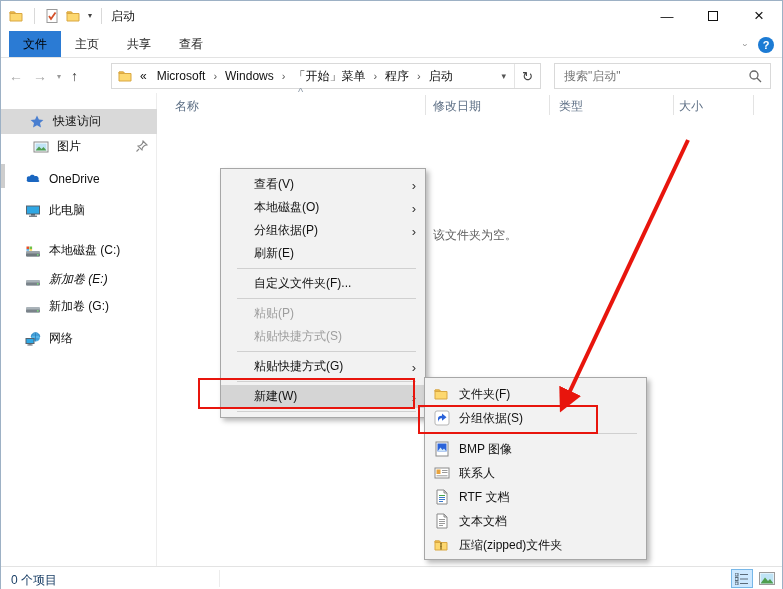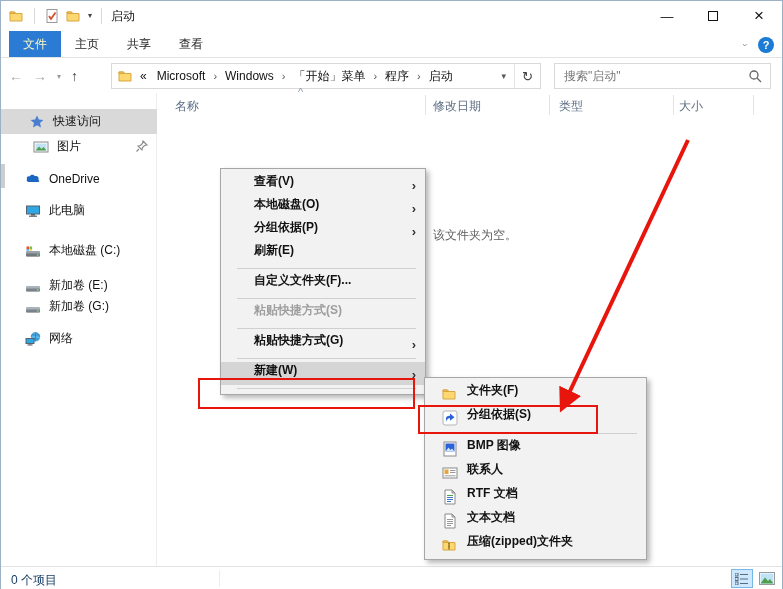--- a/index.html
+++ b/index.html
@@ -13,21 +13,21 @@
   .qat-sep { width:1px; height:16px; background:#d9d9d9; margin:0 3px; }
   .qat-caret { font-size:8px; color:#444; line-height:1; }
   .win-title { font-size:12px; color:#111; margin-left:6px; }
   .win-controls { position:absolute; right:0; top:0; height:30px; display:flex; }
   .win-btn { width:46px; height:30px; display:flex; align-items:center; justify-content:center; color:#111; font-size:13px; cursor:default; }
   .maxbox { width:10px; height:10px; border:1px solid #111; display:inline-block; }
 
   
   .tabbar { position:absolute; left:0; top:30px; width:100%; height:27px; background:#fff; border-bottom:1px solid #e3e3e3; display:flex; align-items:stretch; }
   .tab { padding:0 14px; display:flex; align-items:center; font-size:12px; color:#222; }
-  .tab.active { background:#2b7bd4; color:#fef9c3; margin-left:8px; }
+  .tab.active { background:#2b7bd4; color:#000000; margin-left:8px; }
   .tabbar-right { position:absolute; right:8px; top:0; height:27px; display:flex; align-items:center; gap:12px; }
   .ribbon-chevron { color:#777; font-size:9px; transform:rotate(90deg); display:inline-block; }
   .help-btn { width:16px; height:16px; border-radius:50%; background:#1c7bd4; color:#fff; font-size:11px; font-weight:bold; display:flex; align-items:center; justify-content:center; }
 
   
   .toolbar { position:absolute; left:0; top:57px; width:100%; height:35px; background:#fff; }
   .nav-btns { position:absolute; left:8px; top:6px; display:flex; align-items:center; gap:10px; height:24px; }
   .nav-arrow { font-size:14px; color:#a7a7a7; }
   .nav-arrow.up { color:#3b3b3b; }
   .nav-caret { font-size:8px; color:#9a9a9a; }
@@ -61,22 +61,22 @@
   .statusbar { position:absolute; left:0; top:565px; width:100%; height:24px; background:#fff; border-top:1px solid #e3e3e3; }
   .status-count { position:absolute; left:10px; top:5px; color:#1a3f66; }
   .status-sep { position:absolute; left:218px; top:3px; width:1px; height:17px; background:#ececec; }
   .view-btns { position:absolute; right:4px; top:2px; display:flex; gap:3px; }
   .view-btn { width:22px; height:19px; display:flex; align-items:center; justify-content:center; }
   .view-btn.selected { background:#cde8ff; border:1px solid #77b7e8; }
 
   
   .menu { position:absolute; background:#f2f2f2; border:1px solid #a7a7a7; box-shadow:3px 3px 5px rgba(0,0,0,0.28); padding:4px 0 2px 0; }
   .ctx { left:219px; top:167px; width:206px; }
-  .sub { left:423px; top:376px; width:223px;padding-left:8px; }
-  .mi { height:23px; display:flex; align-items:flex-start; padding-left:33px; position:relative; color:#111;font-weight:bold; }
+  .sub { left:423px; top:376px; width:223px; }
+  .mi { height:23px; display:flex; align-items:center; padding-left:33px; position:relative; color:#111; }
   .sub .mi { height:24px; padding-left:34px; }
   .mi.hl { background:#d5d5d5; }
   .mi.disabled { color:#9e9e9e; }
   .mi .expand { position:absolute; right:9px; top:50%; transform:translateY(-50%); color:#333; font-size:13px; }
   .msep { height:7px; position:relative; }
   .msep::after { content:""; position:absolute; left:16px; right:9px; top:3px; height:1px; background:#d0d0d0; }
   .mi .micon { position:absolute; left:9px; top:50%; transform:translateY(-50%); width:16px; height:16px; }
 
   
   .red-rect { position:absolute; border:2px solid #e8150d; background:transparent; pointer-events:none; }
@@ -224,21 +224,21 @@
               <circle cx="12.8" cy="11.8" r="0.9" fill="#7be07b"></circle>
               <rect x="1.5" y="3.5" width="2.6" height="2.6" fill="#e64f2a"></rect>
               <rect x="4.5" y="3.5" width="2.6" height="2.6" fill="#6fc24a"></rect>
               <rect x="1.5" y="6.2" width="2.6" height="1.4" fill="#2f9fe8"></rect>
               <rect x="4.5" y="6.2" width="2.6" height="1.4" fill="#f3c530"></rect>
             </svg>
         </span>
         <span class="lbl">本地磁盘 (C:)</span>
       </div>
 
-      <div class="side-item" style="top:180px;">
+      <div class="side-item" style="top:174px;font-style:italic;">
         <span class="side-icon" style="margin-left:24px;">
           <svg class="icon16" viewBox="0 0 16 16">
               <rect x="1" y="8" width="14" height="5.5" rx="1" fill="#aab3b9"></rect>
               <rect x="1" y="10.5" width="14" height="3" rx="1" fill="#7a838a"></rect>
               <circle cx="12.8" cy="11.8" r="0.9" fill="#7be07b"></circle>
             </svg>
         </span>
         <span class="lbl">新加卷 (E:)</span>
       </div>
 
@@ -321,20 +321,23 @@
       </div>
     <div class="mi">
         <span>刷新(E)</span>
       </div>
     <div class="msep"></div>
     <div class="mi">
         <span>自定义文件夹(F)...</span>
       </div>
     <div class="msep"></div>
     <div class="mi disabled">
+        <span>粘贴(P)</span>
+      </div>
+    <div class="mi disabled">
         <span>粘贴快捷方式(S)</span>
       </div>
     <div class="msep"></div>
     <div class="mi">
         <span>粘贴快捷方式(G)</span>
         <span class="expand">›</span>
       </div>
     <div class="msep"></div>
     <div class="mi hl">
         <span>新建(W)</span>

